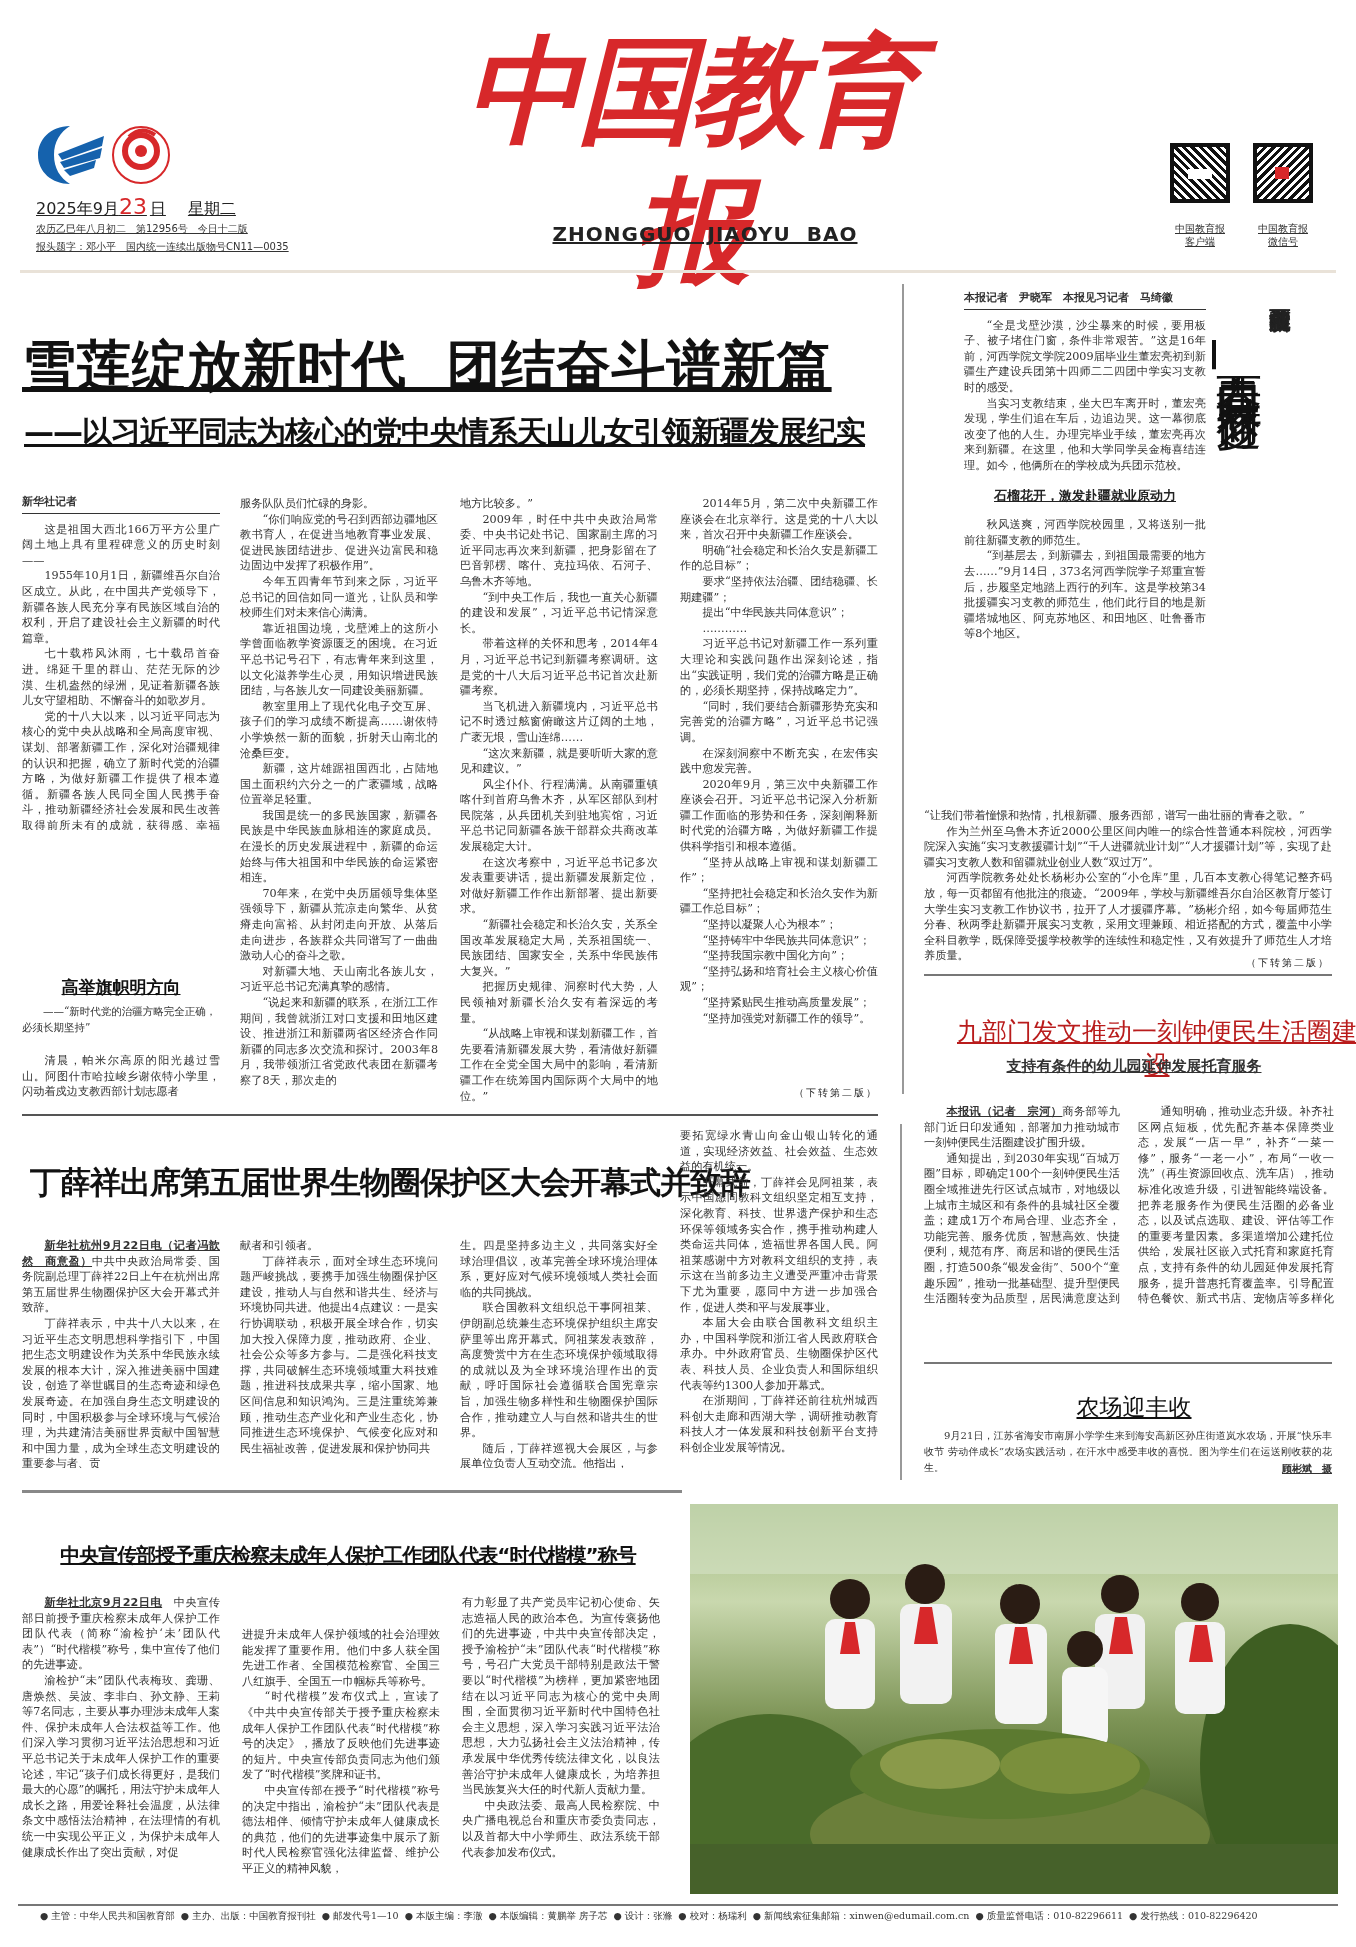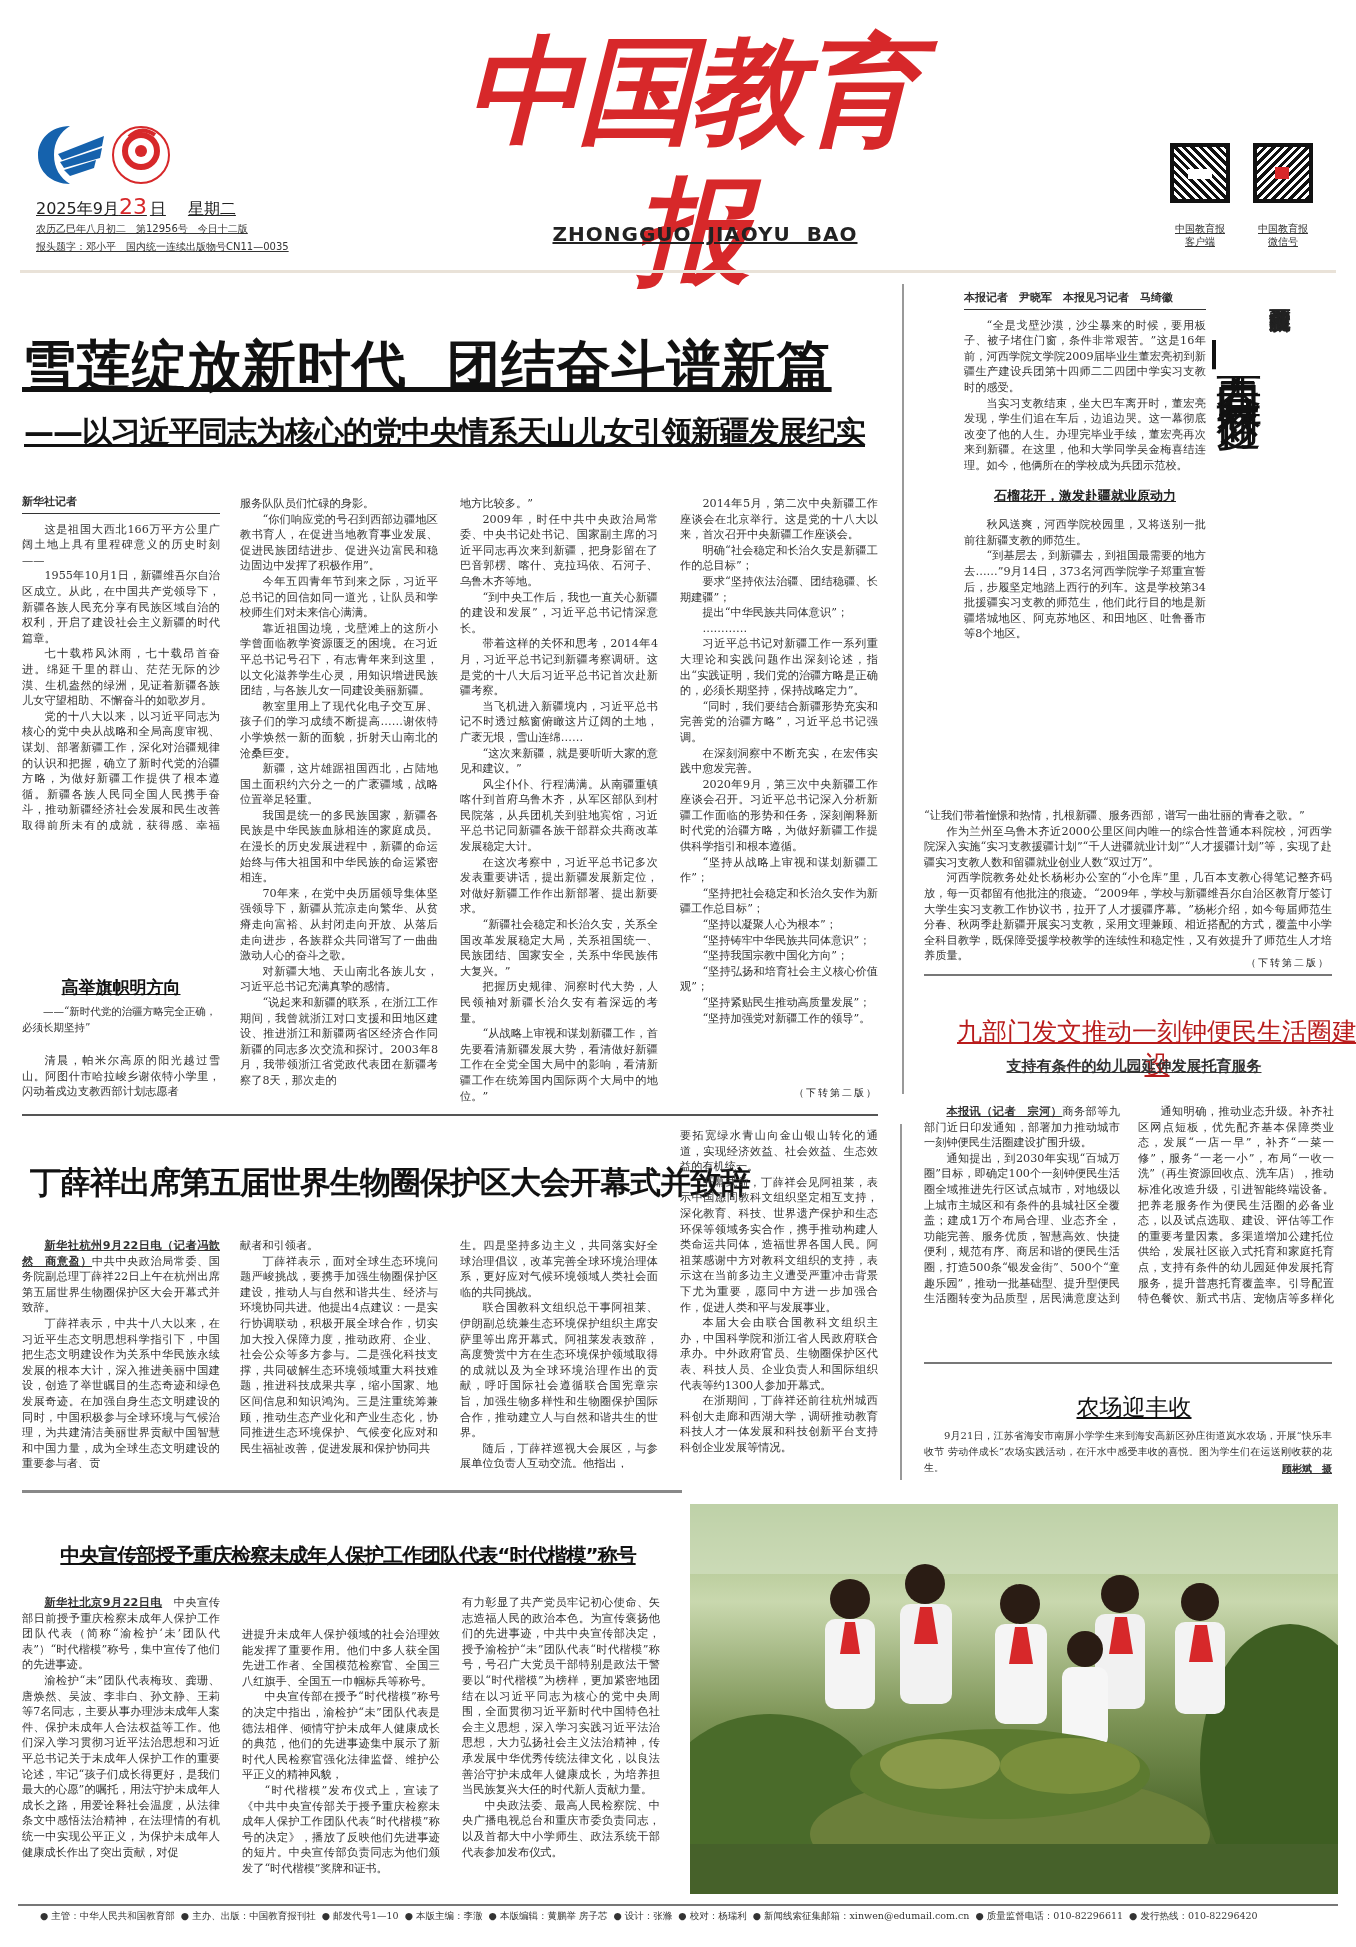--- a/index.html
+++ b/index.html
@@ -229,22 +229,22 @@
 <div class="hr" style="left:22px;top:1490px;width:660px;height:3px;background:#888;"></div>
 
 <div class="abs sans" style="left:28px;top:1542px;width:640px;text-align:center;font-size:20px;font-weight:bold;color:#111;letter-spacing:-1px;white-space:nowrap;">中央宣传部授予重庆检察未成年人保护工作团队代表“时代楷模”称号</div>
 
 <div class="col body-text" style="left:22px;top:1595px;width:198px;height:278px;">
   <p><span class="sans" style="font-weight:bold;">新华社北京9月22日电</span>　<span>中央宣传部日前授予重庆检察未成年人保护工作团队代表（简称“渝检护‘未’团队代表”）“时代楷模”称号，集中宣传了他们的先进事迹。</span></p>
   <p>渝检护“未”团队代表梅玫、龚珊、唐焕然、吴波、李非白、孙文静、王莉等7名同志，主要从事办理涉未成年人案件、保护未成年人合法权益等工作。他们深入学习贯彻习近平法治思想和习近平总书记关于未成年人保护工作的重要论述，牢记“孩子们成长得更好，是我们最大的心愿”的嘱托，用法守护未成年人成长之路，用爱诠释社会温度，从法律条文中感悟法治精神，在法理情的有机统一中实现公平正义，为保护未成年人健康成长作出了突出贡献，对促</p>
 </div>
 <div class="col body-text" style="left:242px;top:1627px;width:198px;height:278px;">
   <p style="text-indent:0">进提升未成年人保护领域的社会治理效能发挥了重要作用。他们中多人获全国先进工作者、全国模范检察官、全国三八红旗手、全国五一巾帼标兵等称号。</p>
+  <p>“时代楷模”发布仪式上，宣读了《中共中央宣传部关于授予重庆检察未成年人保护工作团队代表“时代楷模”称号的决定》，播放了反映他们先进事迹的短片。中央宣传部负责同志为他们颁发了“时代楷模”奖牌和证书。</p>
   <p>中央宣传部在授予“时代楷模”称号的决定中指出，渝检护“未”团队代表是德法相伴、倾情守护未成年人健康成长的典范，他们的先进事迹集中展示了新时代人民检察官强化法律监督、维护公平正义的精神风貌，</p>
-  <p>“时代楷模”发布仪式上，宣读了《中共中央宣传部关于授予重庆检察未成年人保护工作团队代表“时代楷模”称号的决定》，播放了反映他们先进事迹的短片。中央宣传部负责同志为他们颁发了“时代楷模”奖牌和证书。</p>
 </div>
 <div class="col body-text" style="left:462px;top:1595px;width:198px;height:278px;">
   <p style="text-indent:0">有力彰显了共产党员牢记初心使命、矢志造福人民的政治本色。为宣传褒扬他们的先进事迹，中共中央宣传部决定，授予渝检护“未”团队代表“时代楷模”称号，号召广大党员干部特别是政法干警要以“时代楷模”为榜样，更加紧密地团结在以习近平同志为核心的党中央周围，全面贯彻习近平新时代中国特色社会主义思想，深入学习实践习近平法治思想，大力弘扬社会主义法治精神，传承发展中华优秀传统法律文化，以良法善治守护未成年人健康成长，为培养担当民族复兴大任的时代新人贡献力量。</p>
   <p>中央政法委、最高人民检察院、中央广播电视总台和重庆市委负责同志，以及首都大中小学师生、政法系统干部代表参加发布仪式。</p>
 </div>
 
 <div class="hr" style="left:18px;top:1904px;width:1320px;height:2px;background:#777;"></div>
 <div class="abs serif" style="left:40px;top:1910px;width:1300px;font-size:9.5px;color:#333;white-space:nowrap;">
   <span>● <span>主管：中华人民共和国教育部</span></span>&nbsp;
   <span>● <span>主办、出版：中国教育报刊社</span></span>&nbsp;

